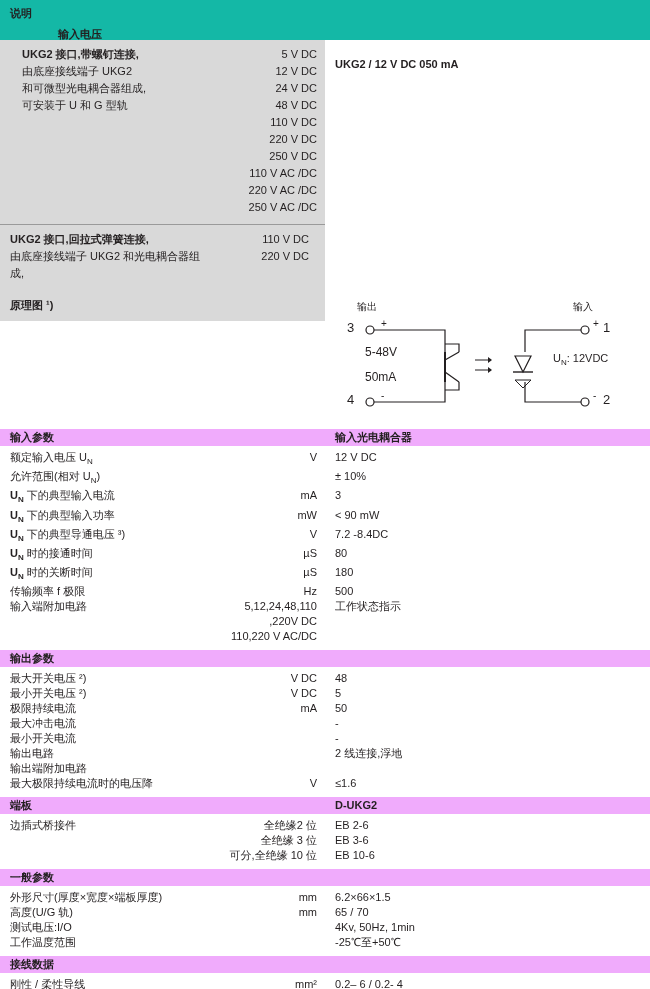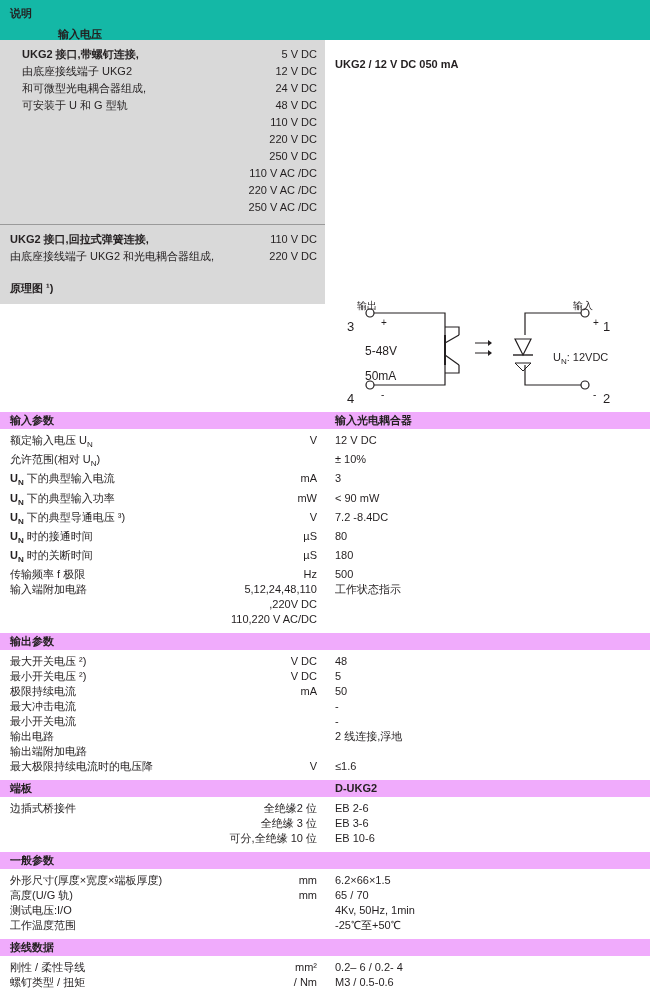--- a/index.html
+++ b/index.html
@@ -46,26 +46,26 @@
   }
   .tb-left .ln { display: flex; }
   .tb-left .ln .d { width: 215px; padding-left: 10px; line-height: 17px; }
   .tb-left .ln .v { width: 110px; text-align: right; padding-right: 8px; line-height: 17px; }
   .tb-right {
     width: 325px;
     padding: 6px 0 0 10px;
   }
 
   .block2 { display: flex; }
-  .b2-left { width: 325px; background: #d9d9d9; padding: 6px 0 8px 0; }
+  .b2-left { width: 325px; background: #d9d9d9; padding: 6px 8px 8px 0; }
   .b2-right { width: 325px; }
 
   
   .schem { position: relative; width: 325px; height: 130px; }
-  .lbl { position: absolute; font-size: 10px; margin-top: 16px; }
+  .lbl { position: absolute; font-size: 10px; }
 
   
   .psec-hdr {
     display: flex;
     background: #f0abfc;
     font-weight: bold;
     line-height: 17px;
   }
   .psec-hdr .l { width: 325px; padding-left: 10px; }
   .psec-hdr .r { width: 325px; padding-left: 10px; }

